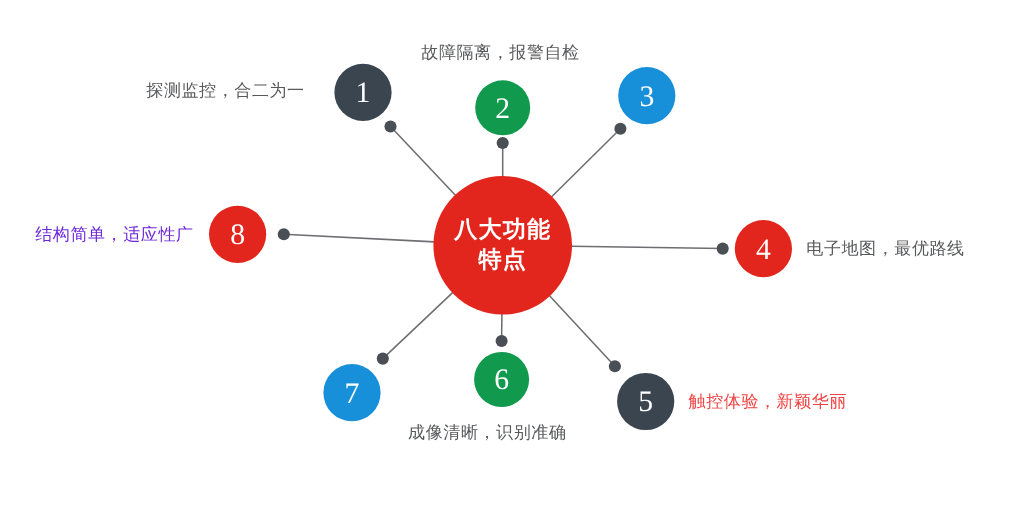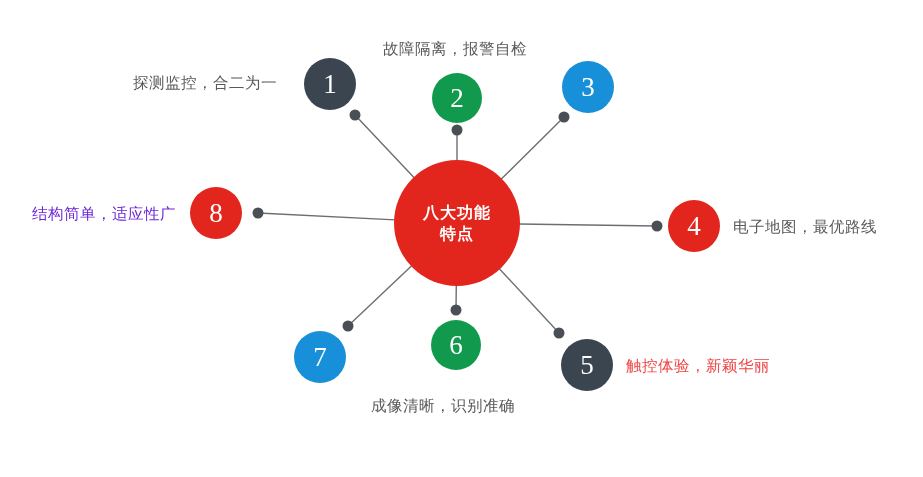--- a/index.html
+++ b/index.html
@@ -49,21 +49,21 @@
     height: 126px;
     border-radius: 50%;
     display: flex;
     flex-direction: column;
     align-items: center;
     justify-content: center;
     background: #e3261d;
   }
   .center-line {
     color: #ffffff;
-    font-size: 16px;
+    font-size: 21px;
     font-weight: bold;
     line-height: 1.32;
     letter-spacing: 1px;
     white-space: nowrap;
   }
   .caption {
     position: absolute;
     color: #58595b;
     font-size: 15.5px;
     line-height: 1.2;
@@ -120,21 +120,21 @@
   <div class="caption" style="left: 733px; top: 218px; color: rgb(88, 89, 91); font-family: Liberation Serif, serif;">电子地图，最优路线</div>
 
   <div class="node" style="left: 561px; top: 339px; width: 52px; height: 52px; background: rgb(58, 69, 80);">
     <span class="node-num">5</span>
   </div>
   <div class="caption" style="left: 626px; top: 357px; color: #ef4444;">触控体验，新颖华丽</div>
 
   <div class="node" style="left: 431px; top: 320px; width: 50px; height: 50px; background: rgb(17, 154, 78);">
     <span class="node-num">6</span>
   </div>
-  <div class="caption" style="left: 371px; top: 385px; color: rgb(88, 89, 91); margin-top: 12px;">成像清晰，识别准确</div>
+  <div class="caption" style="left: 371px; top: 385px; color: rgb(88, 89, 91);">成像清晰，识别准确</div>
 
   <div class="node" style="left: 294px; top: 331px; width: 52px; height: 52px; background: rgb(24, 144, 217);">
     <span class="node-num">7</span>
   </div>
 
   <div class="node" style="left: 190px; top: 187px; width: 52px; height: 52px; background: rgb(227, 38, 29);">
     <span class="node-num">8</span>
   </div>
   <div class="caption" style="left: 32px; top: 205px; color: #6d28d9;">结构简单，适应性广</div>
 

